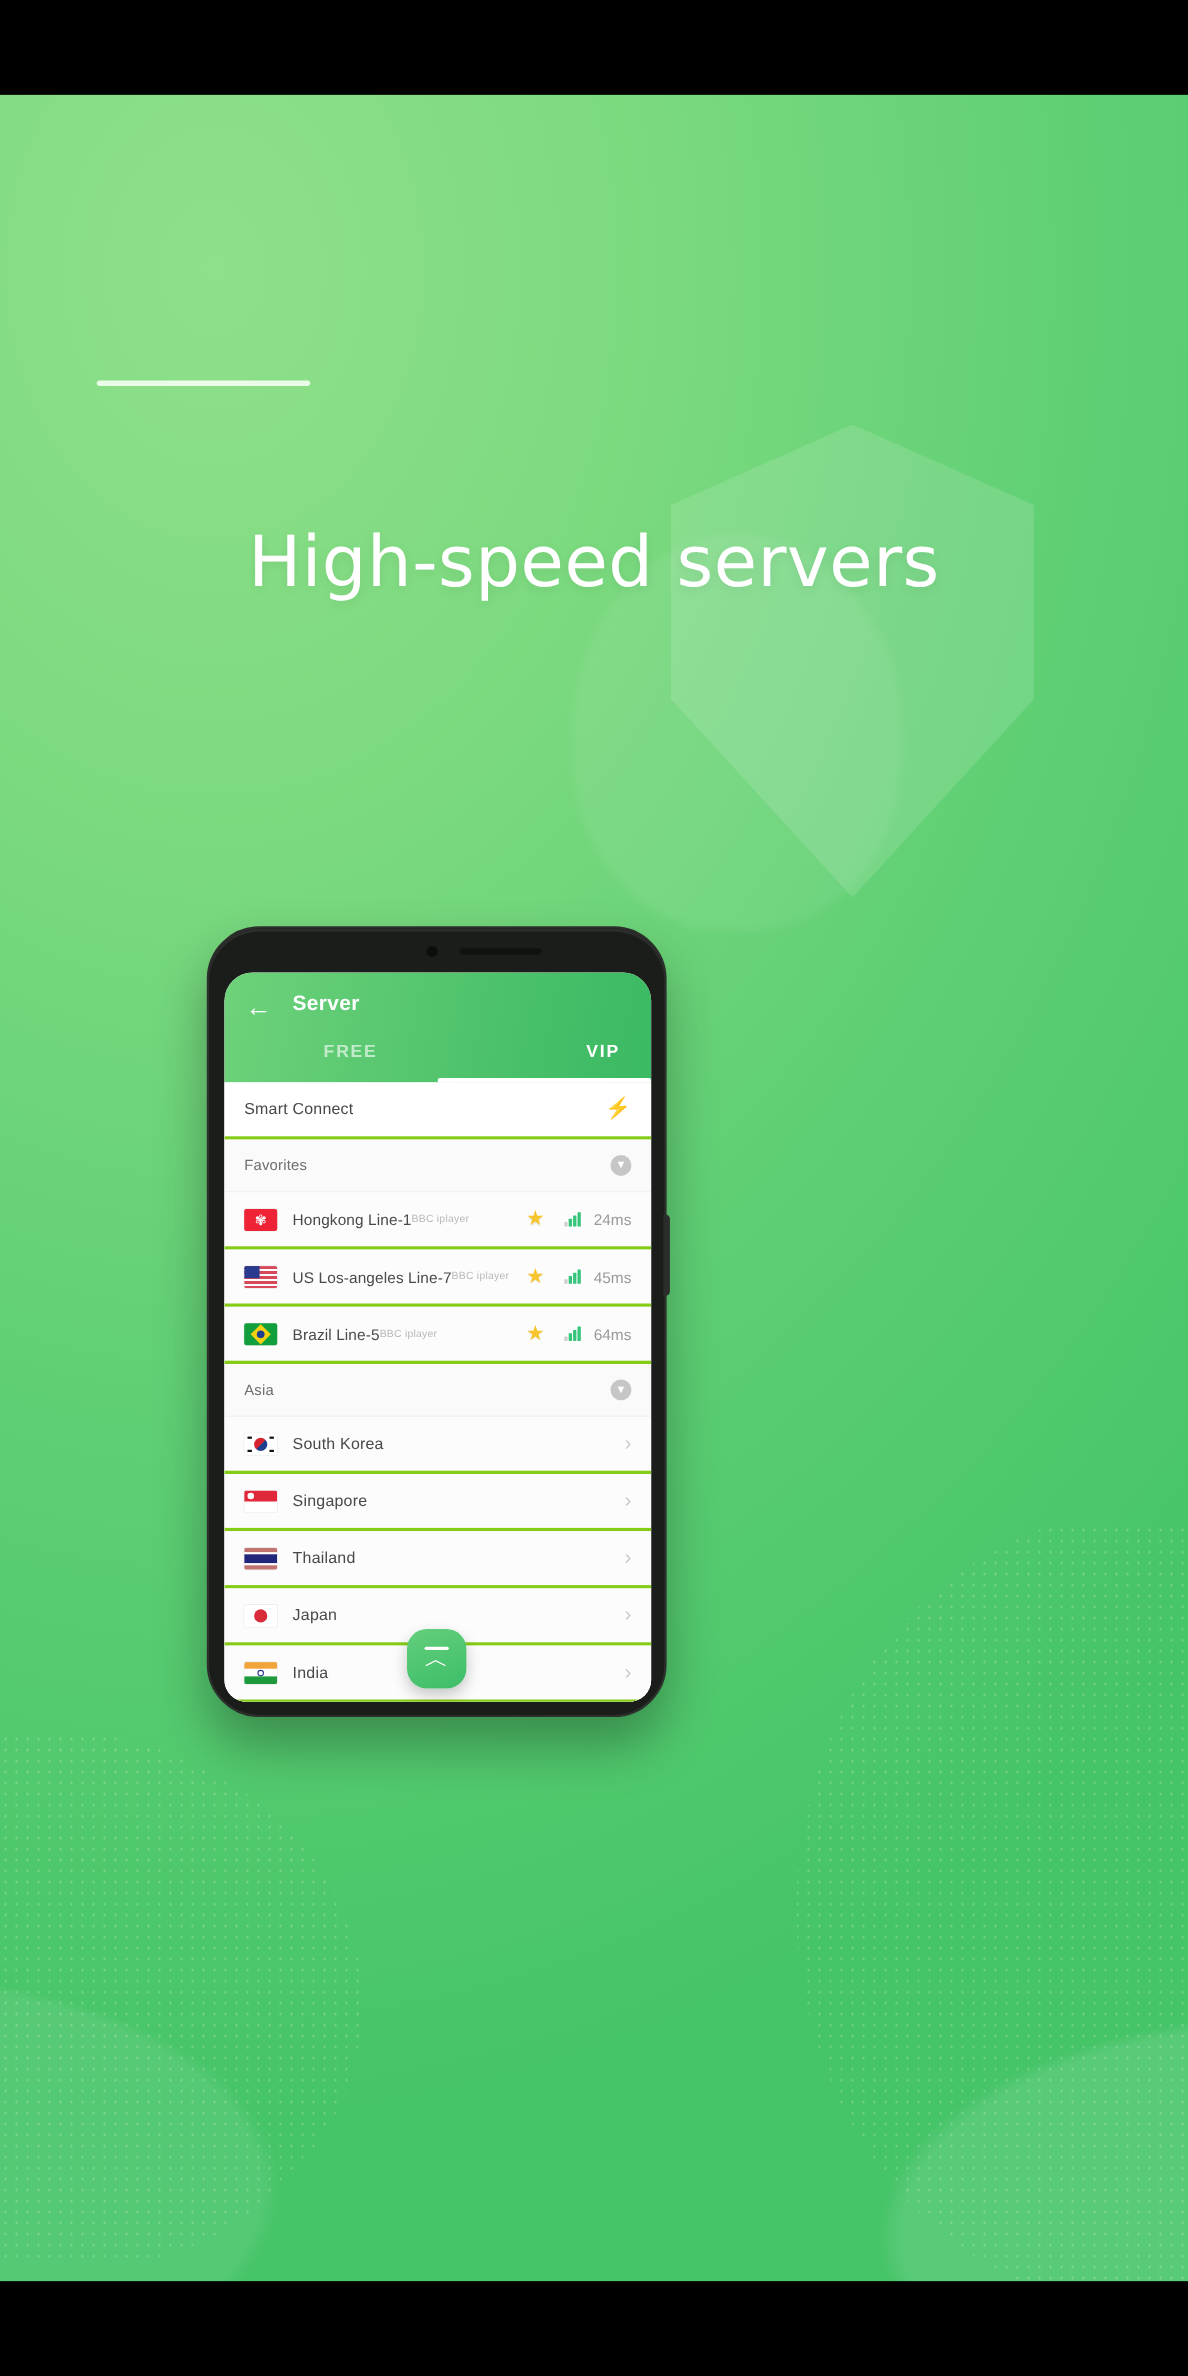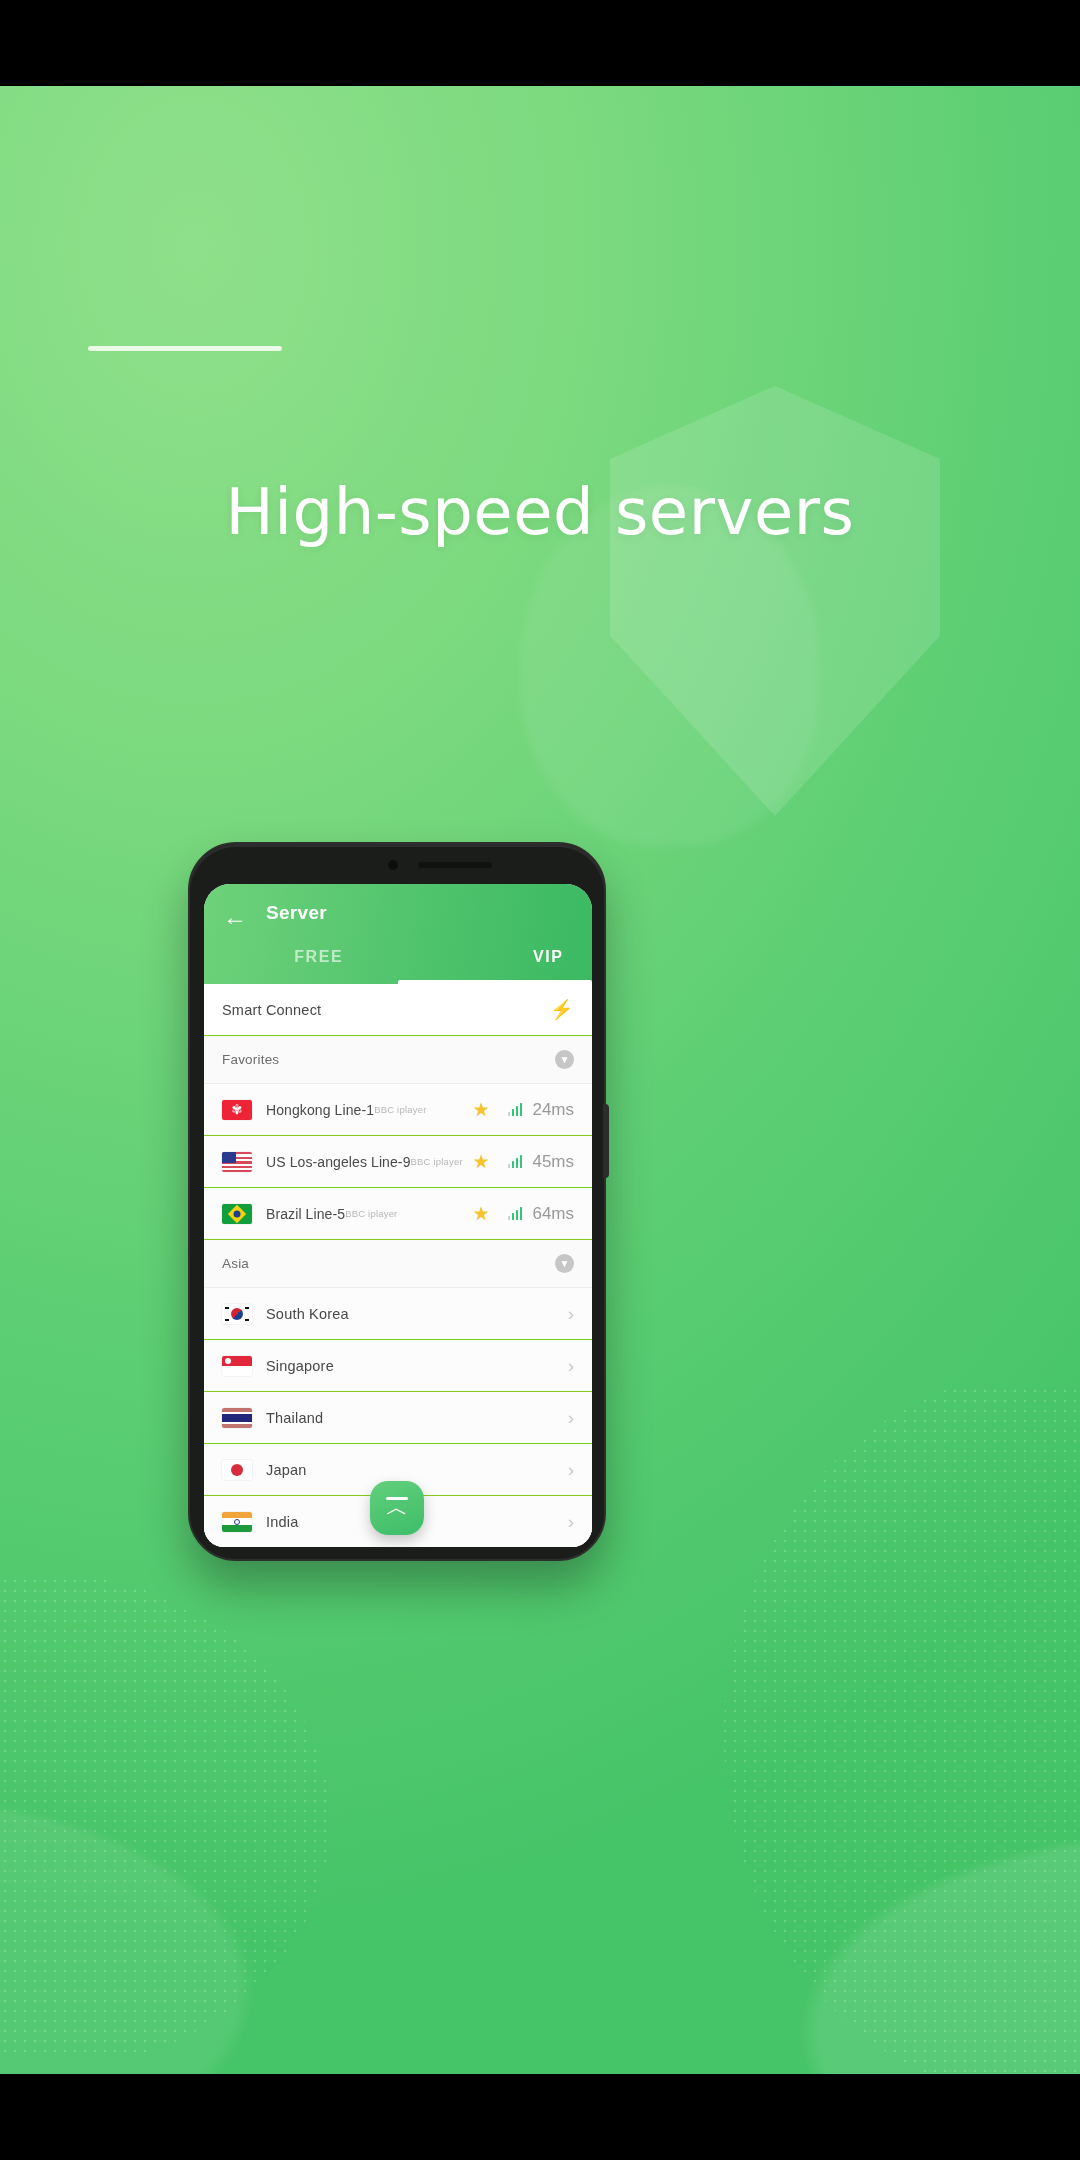--- a/index.html
+++ b/index.html
@@ -111,21 +111,21 @@
   .tab-underline {
     position:absolute; bottom:0; width:194px; height:4px;
     background:#ffffff; border-radius:2px 2px 0 0;
   }
   .tab-underline.right { left:194px; }
 
   
   .list { background:#fafafa; }
   .row {
     position:relative; display:flex; align-items:center;
-    padding:0 18px; border-bottom:1px solid #84cc16; background:#fff;
+    padding:0 18px; border-bottom:3px solid #84cc16; background:#fff;
   }
   .row.simple { height:52px; }
   .row.section { height:48px; background:#fafafa; border-bottom:1px solid #ededed; }
   .row.server  { height:52px; background:#fcfcfc; }
   .row.country { height:52px; background:#fcfcfc; }
 
   .row-label { font-size:14.5px; color:#484848; letter-spacing:.2px; }
   .section-label { font-size:13.5px; color:#6d6d6d; letter-spacing:.2px; }
 
   .spacer { flex:1; }
@@ -146,21 +146,21 @@
   .srv-sub  { font-size:9.5px; color:#b8b8b8; margin-top:2px; letter-spacing:.2px; }
 
   .star { color:#f6c52e; font-size:19px; line-height:1; margin-right:18px;
           text-shadow:0 1px 0 rgba(0,0,0,.07); }
   .signal { display:flex; align-items:flex-end; gap:1.5px; margin-right:10px; height:13px; }
   .signal i { width:2.6px; background:#34c47a; display:block; border-radius:.5px; }
   .signal i:nth-child(1){ height:4px;  background:#cfcfcf; }
   .signal i:nth-child(2){ height:7px;  }
   .signal i:nth-child(3){ height:10px; }
   .signal i:nth-child(4){ height:13px; }
-  .ping { font-size:17px; color:#9a9a9a; min-width:36px; }
+  .ping { font-size:14px; color:#9a9a9a; min-width:36px; text-align:right; }
 
   
   #fab {
     position:absolute; left:166px; bottom:12px; width:54px; height:54px;
     background:linear-gradient(160deg,#63cf7c,#3dbd68);
     border-radius:18px; box-shadow:0 6px 14px rgba(0,0,0,.22);
     display:flex; align-items:center; justify-content:center; z-index:8;
   }
   #fab .uparrow { color:#fff; font-size:22px; line-height:1; font-weight:300; }
   #fab .upbar { position:absolute; top:16px; width:22px; height:2.5px;
@@ -280,21 +280,21 @@
                 <i></i>
                 <i></i>
                 <i></i>
             </div>
             <div class="ping">24ms</div>
           </div>
 
           <div class="row server">
             <div class="flag f-us"></div>
             <div class="names">
-              <div class="srv-name">US Los-angeles Line-9</div>
+              <div class="srv-name">US Los-angeles Line-7</div>
               <div class="srv-sub">BBC iplayer</div>
             </div>
             <div class="spacer"></div>
             <div class="star">★</div>
             <div class="signal">
               <i></i>
                 <i></i>
                 <i></i>
                 <i></i>
             </div>

